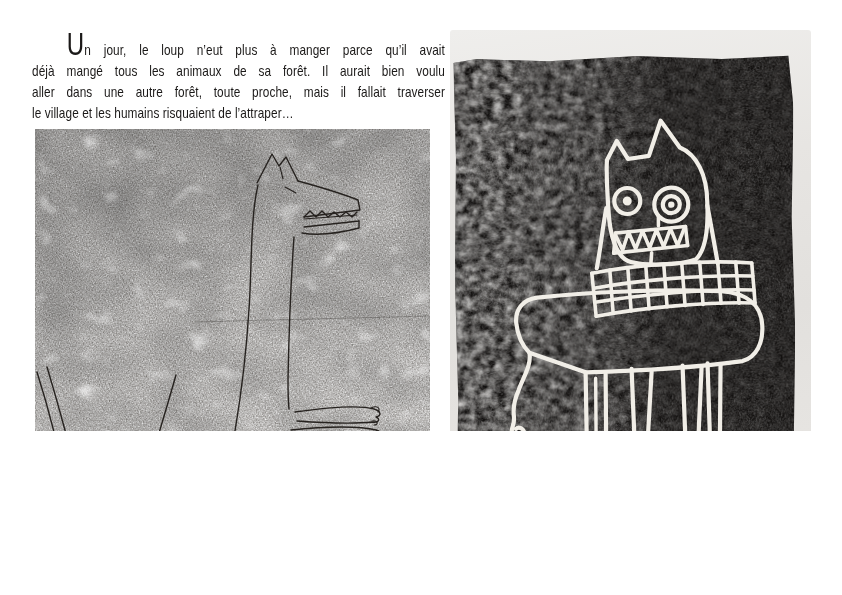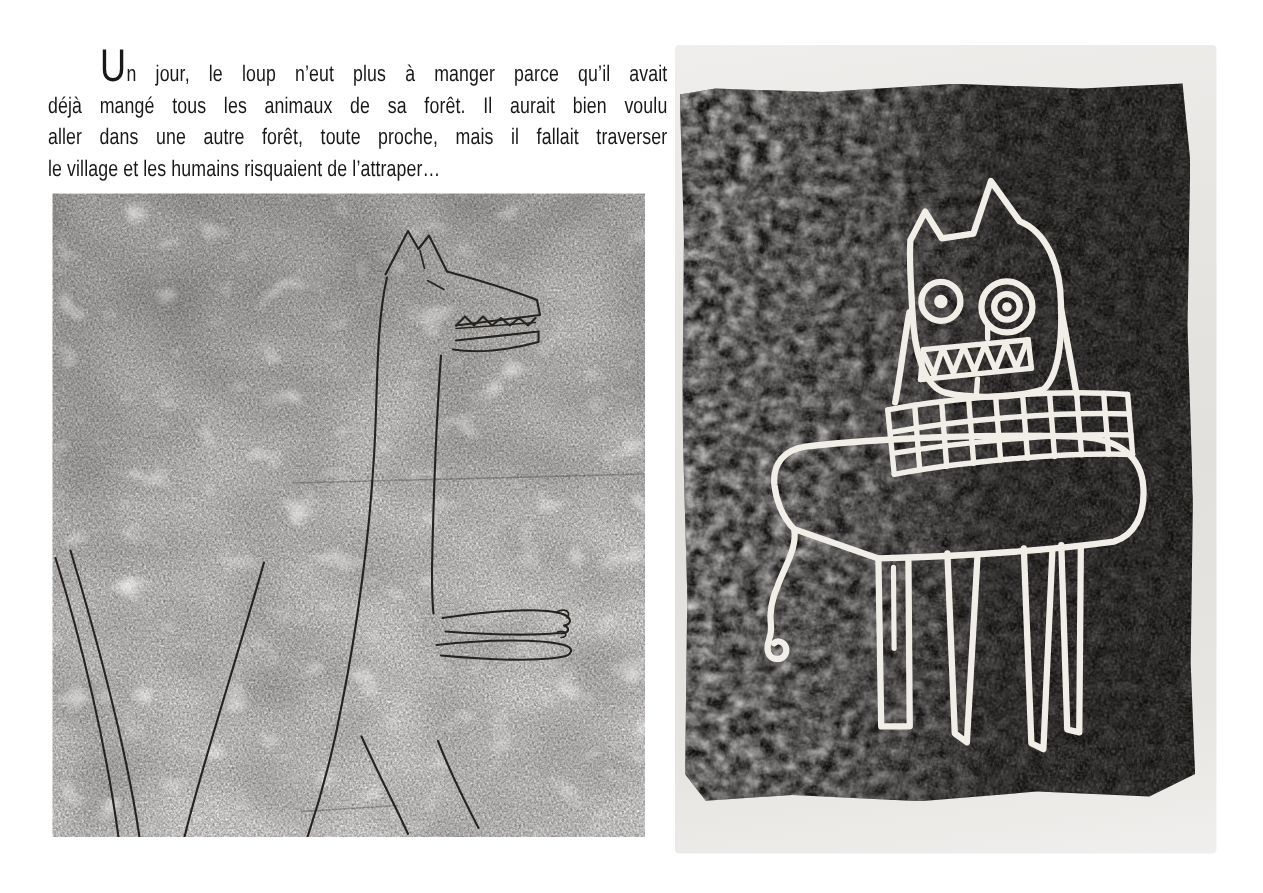--- a/index.html
+++ b/index.html
@@ -1,17 +1,17 @@
 <!DOCTYPE html>
 <html><head>
 <meta charset="utf-8">
 <style>
   html,body{margin:0;padding:0;background:#ffffff;}
   .page{
-    position:relative;width:842px;height:595px;background:#ffffff;overflow:hidden;
+    position:relative;width:842px;height:431px;background:#ffffff;overflow:hidden;
     font-family:"Liberation Sans",sans-serif;
   }
   
   .story{
     position:absolute;left:32px;top:39px;width:524px;
     transform:scaleX(0.788);transform-origin:0 0;
     font-size:15px;line-height:21px;color:#1b1918;letter-spacing:0.1px;
   }
   .story-line{white-space:normal;}
   .story-line.justify{text-align:justify;text-align-last:justify;}

